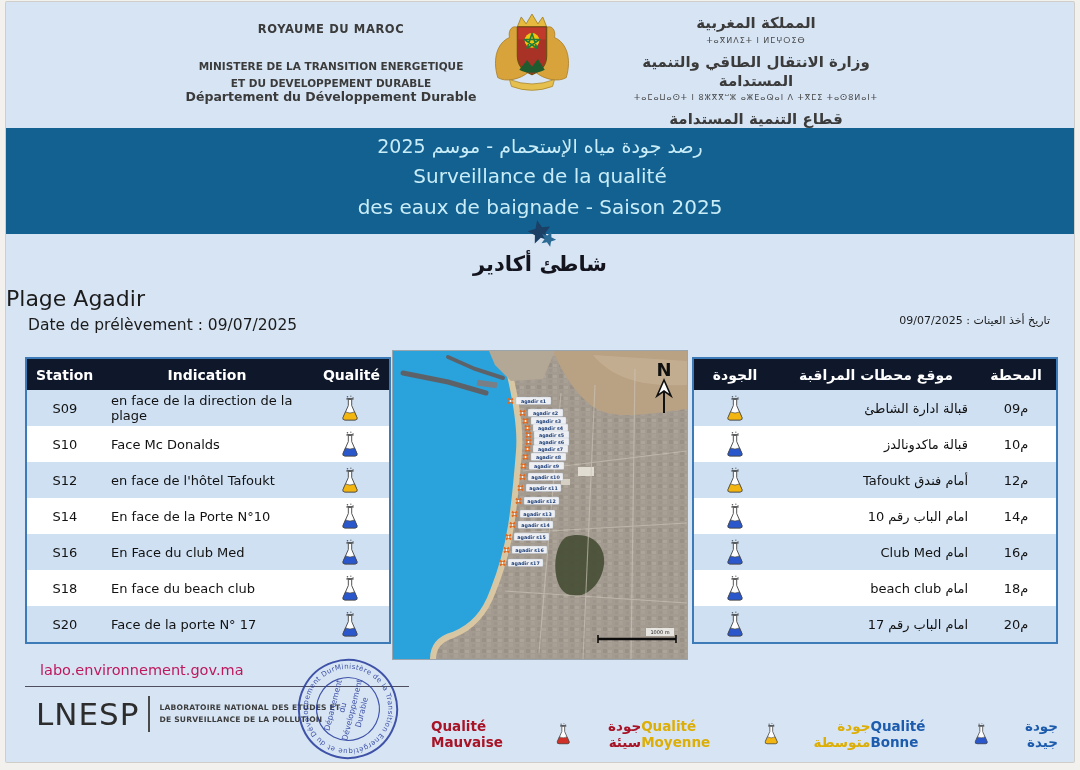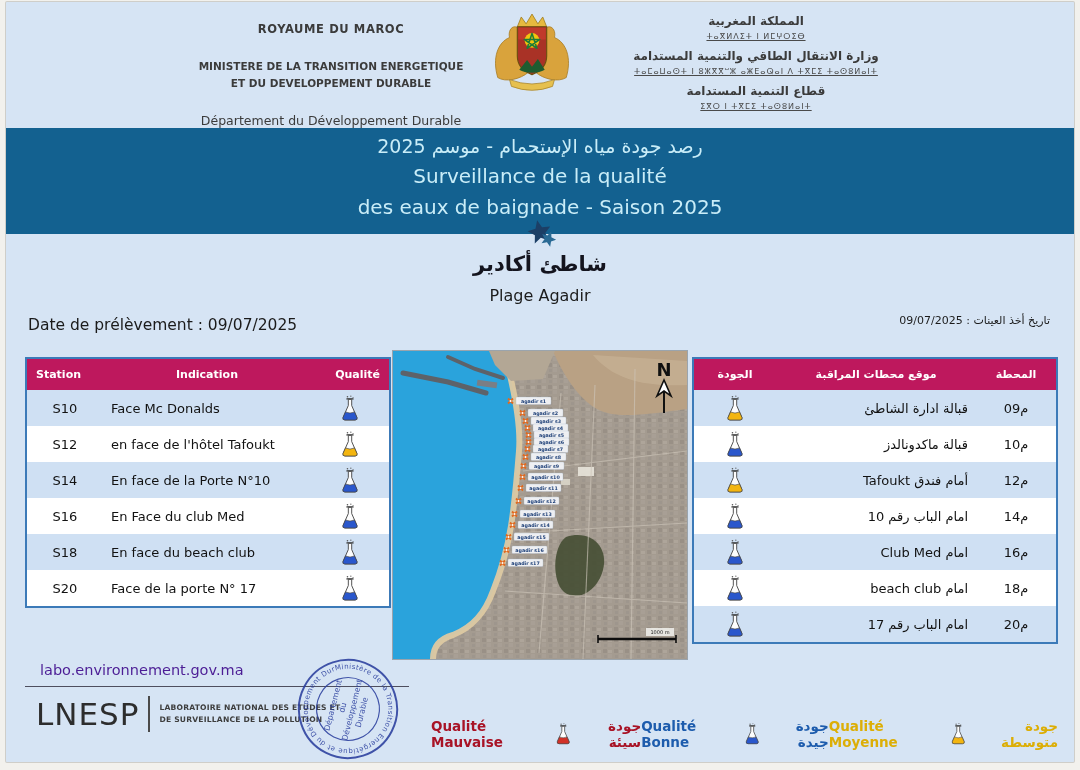--- a/index.html
+++ b/index.html
@@ -5,67 +5,67 @@
   html,body{margin:0;padding:0;}
   body{background:#e9e8e4;font-family:"DejaVu Sans", sans-serif;}
   .page{position:relative;width:1080px;height:770px;background:#f2f1ed;overflow:hidden;}
   .sheet{position:absolute;left:6px;top:2px;right:6px;bottom:8px;background:#d6e4f4;border-radius:1px;overflow:hidden;box-shadow:0 0 0 1px #cfcec9;}
 
   
   .hdr-left{position:absolute;left:140px;top:20px;width:370px;text-align:center;color:#3b3b3b;}
   .hdr-left .l1{font-size:11.5px;font-weight:bold;letter-spacing:.6px;margin-bottom:24px;}
   .hdr-left .l2{font-size:10.5px;font-weight:bold;}
   .hdr-left .l3{font-size:10.5px;font-weight:bold;margin-top:5px;}
-  .hdr-left .l4{font-size:12.5px;font-weight:normal;margin-top:24px;}
+  .hdr-left .l4{font-size:12.5px;font-weight:bold;}
   .emblem{position:absolute;left:482px;top:6px;width:88px;height:108px;}
   .hdr-right{position:absolute;left:600px;top:12px;width:300px;text-align:center;color:#3b3b3b;}
-  .hdr-right .ar{font-size:12px;font-weight:bold;line-height:1.25;}
-  .hdr-right .tif{font-size:8px;letter-spacing:1px;margin:3px 0 8px 0;color:#4a4a4a;text-decoration:underline;}
+  .hdr-right .ar{font-size:15px;font-weight:bold;line-height:1.25;}
+  .hdr-right .tif{font-size:8px;letter-spacing:1px;margin:3px 0 8px 0;color:#4a4a4a;}
 
   
   .banner{position:absolute;left:0;right:0;top:126px;height:106px;background:#136190;color:#c9edf8;text-align:center;}
   .banner .b-ar{font-size:19px;padding-top:7px;}
   .banner .b-fr1{font-size:20px;margin-top:7px;}
   .banner .b-fr2{font-size:20px;margin-top:7px;}
 
   
   .star-logo{position:absolute;left:50%;top:218px;transform:translateX(-50%);width:48px;height:32px;}
   .beach-ar{position:absolute;left:0;right:0;top:250px;text-align:center;font-size:21px;font-weight:600;color:#14141e;}
-  .beach-fr{position:absolute;left:0;right:0;top:284px;text-align:center;font-size:16px;color:#1c1c1c;}
+  .beach-fr{position:absolute;left:0;right:0;top:284px;text-align:left;font-size:22px;color:#1c1c1c;}
 
   
   .date-fr{position:absolute;left:22px;top:314px;font-size:15.5px;color:#1b1b1b;}
   .date-ar{position:absolute;right:24px;top:312px;font-size:11px;color:#1b1b1b;direction:rtl;}
 
   
   table.tbl{position:absolute;top:355px;border-collapse:collapse;border:2px solid #3c7ab8;background:#fff;table-layout:fixed;}
   .tbl-left{left:19px;width:366px;}
   .tbl-right{left:686px;width:366px;direction:rtl;}
-  .tbl th{background:#be185d;color:#fff;font-size:11px;font-weight:600;height:31px;padding:0 9px;}
+  .tbl th{background:#0f172a;color:#fff;font-size:14px;font-weight:600;height:31px;padding:0 9px;}
   .tbl td{font-size:13px;color:#121212;height:36px;padding:0 8px;}
   .tbl tbody tr:nth-child(odd){background:#cfe0f3;}
   .tbl-left th.h-station{text-align:left;width:58px;}
   .tbl-left th.h-ind{text-align:center;}
   .tbl-left th.h-qual{text-align:right;width:60px;}
   .tbl-left td.c-station{text-align:center;}
   .tbl-left td.c-ind{text-align:left;}
   .tbl td.c-flask{text-align:center;}
   .tbl-right th{text-align:center;}
   .tbl-right th.h-station{width:62px;}
   .tbl-right th.h-qual{width:64px;}
   .tbl-right td.c-station{text-align:center;}
   .tbl-right td.c-loc{text-align:start;padding-left:18px;}
   .flask-svg{width:22px;height:27px;vertical-align:middle;}
 
   
   .map{position:absolute;left:387px;top:349px;width:294px;height:308px;box-shadow:0 0 0 1px #9aa4ad;}
   .map svg{display:block;}
 
   
-  .website{position:absolute;left:34px;top:660px;font-size:14.5px;color:#4c1d95;}
+  .website{position:absolute;left:34px;top:660px;font-size:14.5px;color:#be185d;}
   .website-rule{position:absolute;left:19px;top:684px;width:384px;border-top:1.6px solid #4e4e5e;}
   .lnesp{position:absolute;left:30px;top:694px;display:flex;align-items:center;gap:9px;}
   .lnesp-name{font-size:31px;color:#2d2d2d;letter-spacing:1px;}
   .lnesp-sep{width:2px;height:36px;background:#4a4a4a;}
   .lnesp-cap{font-size:7.6px;font-weight:bold;color:#3e3e3e;line-height:1.55;letter-spacing:.2px;}
   .stamp{position:absolute;left:288px;top:653px;width:108px;height:108px;}
   .legend{position:absolute;left:425px;right:16px;top:702px;height:36px;display:flex;align-items:center;justify-content:space-between;}
   .lg-item{display:flex;align-items:center;gap:7px;margin-top:24px;}
   .lg-fr,.lg-ar{font-size:13.5px;font-weight:bold;}
   .lg-ar{direction:rtl;}
@@ -131,20 +131,32 @@
 
     <table class="tbl tbl-left">
       <thead>
         <tr>
           <th class="h-station">Station</th>
           <th class="h-ind">Indication</th>
           <th class="h-qual">Qualité</th>
         </tr>
       </thead>
       <tbody id="left-rows">
+          <tr>
+            <td class="c-station">S09</td>
+            <td class="c-ind">en face de la direction de la plage</td>
+            <td class="c-flask"><svg class="flask-svg" viewBox="0 0 26 32">
+                <circle cx="10" cy="2.2" r="0.9" fill="#555"></circle>
+                <circle cx="14" cy="1.4" r="0.7" fill="#555"></circle>
+                <circle cx="16.6" cy="3" r="0.6" fill="#555"></circle>
+                <path d="M9.4,4.6 h7.2" stroke="#333" stroke-width="1.6" stroke-linecap="round"></path>
+                <path d="M11,5.2 L11,12.5 L4.8,26.5 Q3.8,29.6 7,29.6 L19,29.6 Q22.2,29.6 21.2,26.5 L15,12.5 L15,5.2 Z" fill="#fdfdfd" stroke="#454545" stroke-width="1.1" stroke-linejoin="round"></path>
+                <path d="M7.7,20.1 L4.8,26.5 Q3.8,29.6 7,29.6 L19,29.6 Q22.2,29.6 21.2,26.5 L18.3,20.1 Q13,22.8 7.7,20.1 Z" fill="#f3b510" stroke="#454545" stroke-width="0.8"></path>
+              </svg></td>
+          </tr>
           <tr>
             <td class="c-station">S10</td>
             <td class="c-ind">Face Mc Donalds</td>
             <td class="c-flask"><svg class="flask-svg" viewBox="0 0 26 32">
                 <circle cx="10" cy="2.2" r="0.9" fill="#555"></circle>
                 <circle cx="14" cy="1.4" r="0.7" fill="#555"></circle>
                 <circle cx="16.6" cy="3" r="0.6" fill="#555"></circle>
                 <path d="M9.4,4.6 h7.2" stroke="#333" stroke-width="1.6" stroke-linecap="round"></path>
                 <path d="M11,5.2 L11,12.5 L4.8,26.5 Q3.8,29.6 7,29.6 L19,29.6 Q22.2,29.6 21.2,26.5 L15,12.5 L15,5.2 Z" fill="#fdfdfd" stroke="#454545" stroke-width="1.1" stroke-linejoin="round"></path>
                 <path d="M7.7,20.1 L4.8,26.5 Q3.8,29.6 7,29.6 L19,29.6 Q22.2,29.6 21.2,26.5 L18.3,20.1 Q13,22.8 7.7,20.1 Z" fill="#2a57cc" stroke="#454545" stroke-width="0.8"></path>
@@ -515,39 +527,39 @@
             <circle cx="10" cy="2.2" r="0.9" fill="#555"></circle>
             <circle cx="14" cy="1.4" r="0.7" fill="#555"></circle>
             <circle cx="16.6" cy="3" r="0.6" fill="#555"></circle>
             <path d="M9.4,4.6 h7.2" stroke="#333" stroke-width="1.6" stroke-linecap="round"></path>
             <path d="M11,5.2 L11,12.5 L4.8,26.5 Q3.8,29.6 7,29.6 L19,29.6 Q22.2,29.6 21.2,26.5 L15,12.5 L15,5.2 Z" fill="#fdfdfd" stroke="#454545" stroke-width="1.1" stroke-linejoin="round"></path>
             <path d="M7.7,20.1 L4.8,26.5 Q3.8,29.6 7,29.6 L19,29.6 Q22.2,29.6 21.2,26.5 L18.3,20.1 Q13,22.8 7.7,20.1 Z" fill="#d23127" stroke="#454545" stroke-width="0.8"></path>
           </svg>
           <span class="lg-ar" style="color:#a81326">جودة سيئة</span>
         </div>
         <div class="lg-item">
+          <span class="lg-fr" style="color:#dcae06">Qualité Moyenne</span>
+          <svg class="flask-svg" viewBox="0 0 26 32">
+            <circle cx="10" cy="2.2" r="0.9" fill="#555"></circle>
+            <circle cx="14" cy="1.4" r="0.7" fill="#555"></circle>
+            <circle cx="16.6" cy="3" r="0.6" fill="#555"></circle>
+            <path d="M9.4,4.6 h7.2" stroke="#333" stroke-width="1.6" stroke-linecap="round"></path>
+            <path d="M11,5.2 L11,12.5 L4.8,26.5 Q3.8,29.6 7,29.6 L19,29.6 Q22.2,29.6 21.2,26.5 L15,12.5 L15,5.2 Z" fill="#fdfdfd" stroke="#454545" stroke-width="1.1" stroke-linejoin="round"></path>
+            <path d="M7.7,20.1 L4.8,26.5 Q3.8,29.6 7,29.6 L19,29.6 Q22.2,29.6 21.2,26.5 L18.3,20.1 Q13,22.8 7.7,20.1 Z" fill="#f3b510" stroke="#454545" stroke-width="0.8"></path>
+          </svg>
+          <span class="lg-ar" style="color:#dcae06">جودة متوسطة</span>
+        </div>
+        <div class="lg-item">
           <span class="lg-fr" style="color:#1d5cad">Qualité Bonne</span>
           <svg class="flask-svg" viewBox="0 0 26 32">
             <circle cx="10" cy="2.2" r="0.9" fill="#555"></circle>
             <circle cx="14" cy="1.4" r="0.7" fill="#555"></circle>
             <circle cx="16.6" cy="3" r="0.6" fill="#555"></circle>
             <path d="M9.4,4.6 h7.2" stroke="#333" stroke-width="1.6" stroke-linecap="round"></path>
             <path d="M11,5.2 L11,12.5 L4.8,26.5 Q3.8,29.6 7,29.6 L19,29.6 Q22.2,29.6 21.2,26.5 L15,12.5 L15,5.2 Z" fill="#fdfdfd" stroke="#454545" stroke-width="1.1" stroke-linejoin="round"></path>
             <path d="M7.7,20.1 L4.8,26.5 Q3.8,29.6 7,29.6 L19,29.6 Q22.2,29.6 21.2,26.5 L18.3,20.1 Q13,22.8 7.7,20.1 Z" fill="#2a57cc" stroke="#454545" stroke-width="0.8"></path>
           </svg>
           <span class="lg-ar" style="color:#1d5cad">جودة جيدة</span>
         </div>
-        <div class="lg-item">
-          <span class="lg-fr" style="color:#dcae06">Qualité Moyenne</span>
-          <svg class="flask-svg" viewBox="0 0 26 32">
-            <circle cx="10" cy="2.2" r="0.9" fill="#555"></circle>
-            <circle cx="14" cy="1.4" r="0.7" fill="#555"></circle>
-            <circle cx="16.6" cy="3" r="0.6" fill="#555"></circle>
-            <path d="M9.4,4.6 h7.2" stroke="#333" stroke-width="1.6" stroke-linecap="round"></path>
-            <path d="M11,5.2 L11,12.5 L4.8,26.5 Q3.8,29.6 7,29.6 L19,29.6 Q22.2,29.6 21.2,26.5 L15,12.5 L15,5.2 Z" fill="#fdfdfd" stroke="#454545" stroke-width="1.1" stroke-linejoin="round"></path>
-            <path d="M7.7,20.1 L4.8,26.5 Q3.8,29.6 7,29.6 L19,29.6 Q22.2,29.6 21.2,26.5 L18.3,20.1 Q13,22.8 7.7,20.1 Z" fill="#f3b510" stroke="#454545" stroke-width="0.8"></path>
-          </svg>
-          <span class="lg-ar" style="color:#dcae06">جودة متوسطة</span>
-        </div>
       </div>
 
   </div>
 </div>
 
 </body></html>

